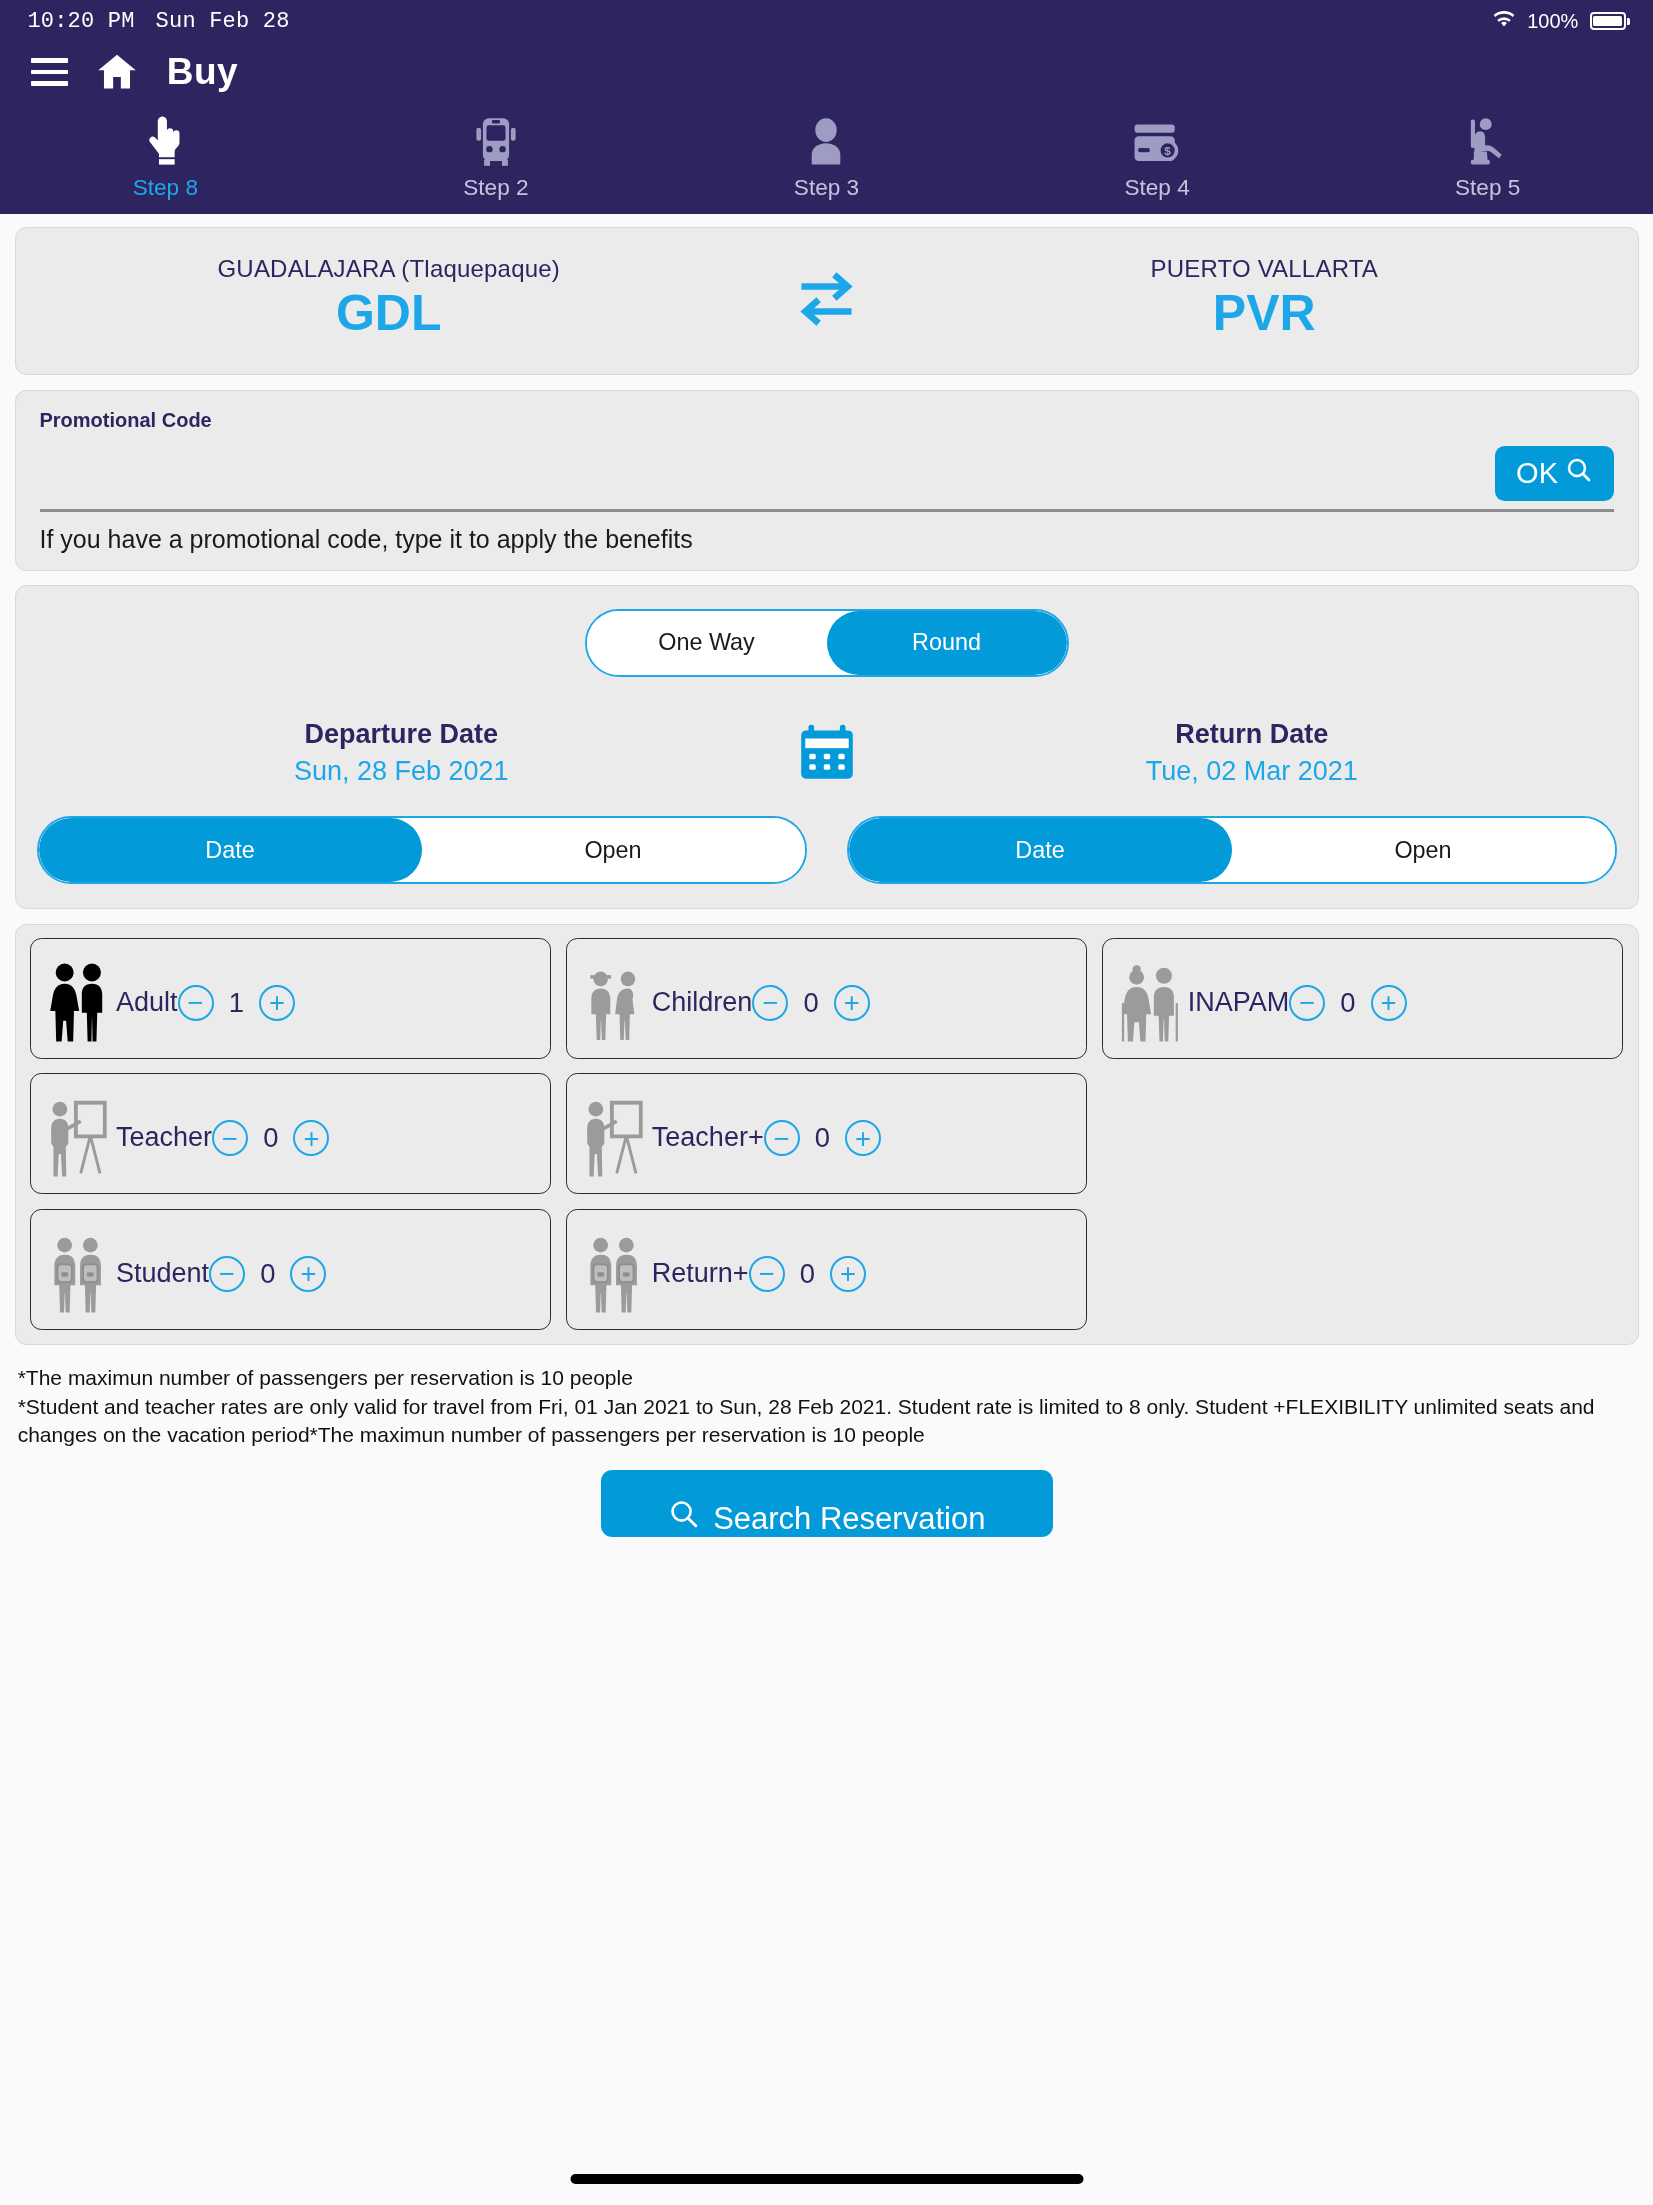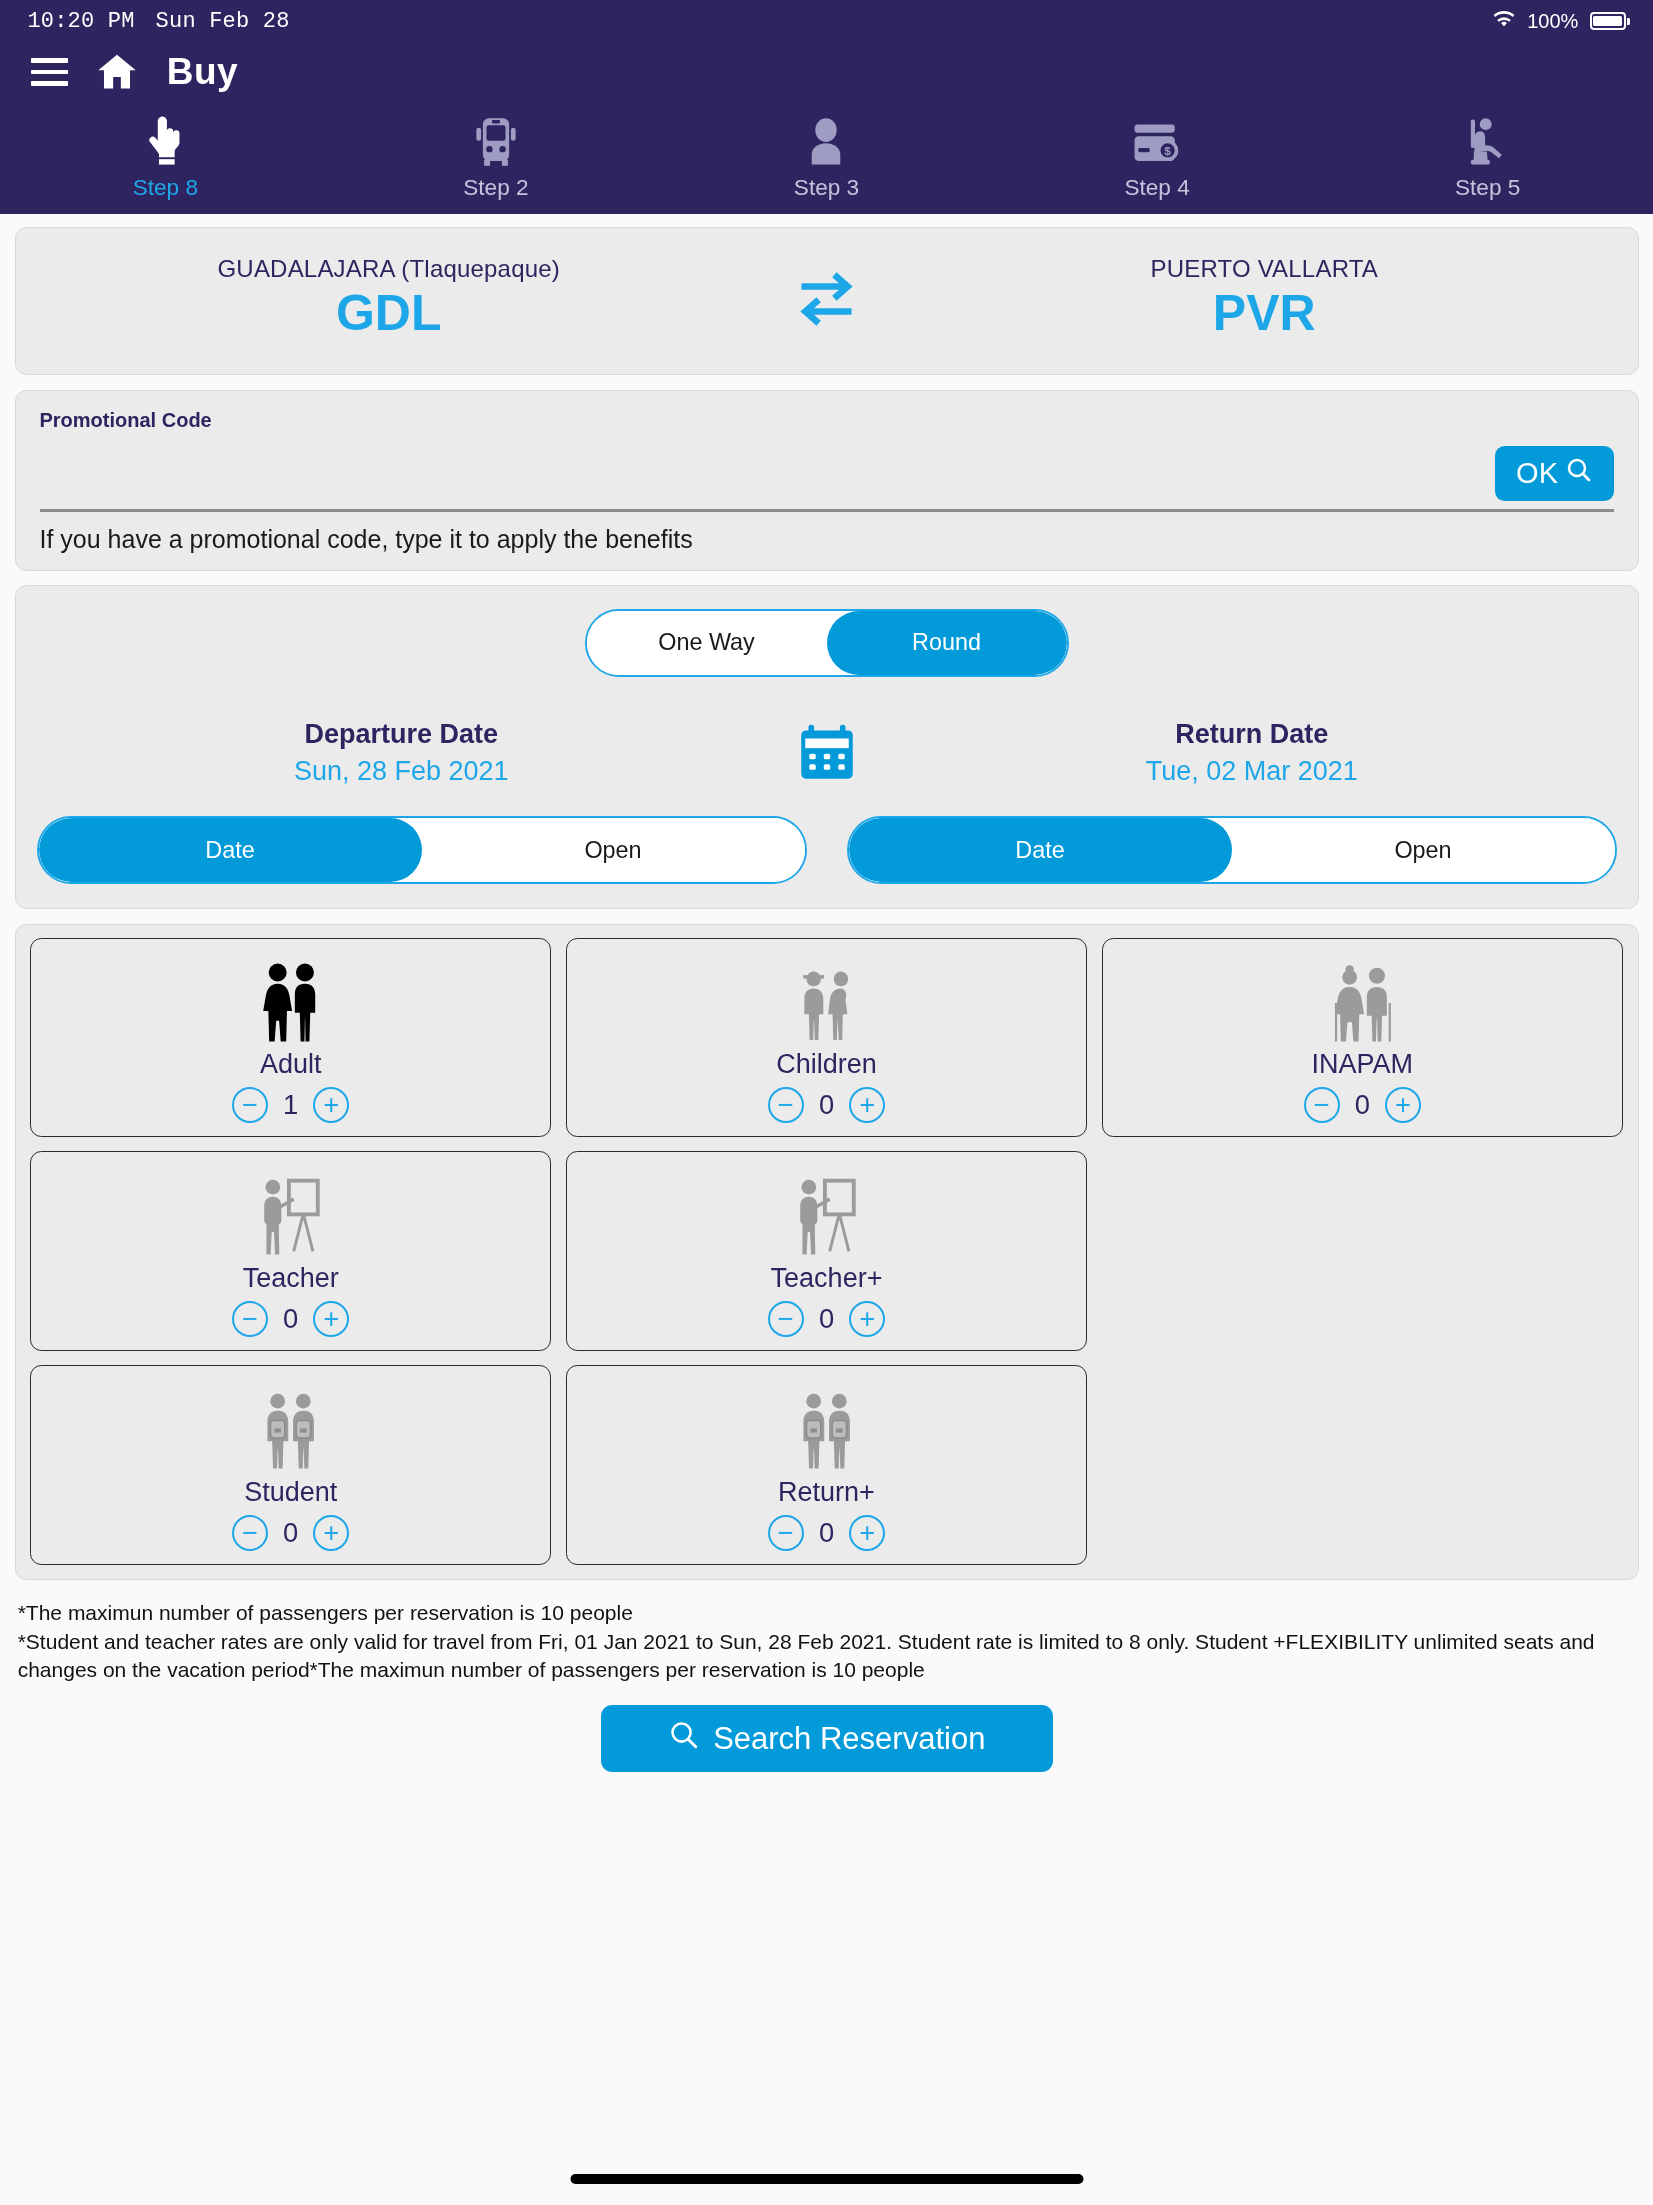--- a/index.html
+++ b/index.html
@@ -103,41 +103,41 @@
 
   .date-modes { display:flex; gap:40px; }
   .date-modes .toggle { flex:1; }
 
   
   .pax-panel { padding:13px 14.5px 14.5px; }
   .pax-grid { display:flex; flex-wrap:wrap; gap:14.5px; }
   .pax-card {
     width:calc((100% - 29px)/3);
     background:#ebebeb; border:1.6px solid #2b2b2b; border-radius:11.3px;
-    display:flex; flex-direction:column; align-items:center;
+    display:flex; flex-direction:row; align-items:center;
     padding:16px 8px 13px; cursor:pointer;
   }
   .pax-ico { height:90px; display:flex; align-items:flex-end; justify-content:center; }
   .pax-label { color:#2e2560; font-size:27px; margin-top:4.8px; }
   .stepper { display:flex; align-items:center; gap:13px; margin-top:6.5px; }
   .circ-btn {
     width:36px; height:36px; border:2.4px solid #1ea7e8; border-radius:50%;
     display:flex; align-items:center; justify-content:center;
     color:#1ea7e8; font-size:27.4px; line-height:1; background:transparent;
     cursor:pointer; font-family:inherit; padding:0;
   }
   .pax-count { color:#2e2560; font-size:27.4px; min-width:19.4px; text-align:center; }
 
   
   .notes { font-size:21px; color:#111; line-height:1.35; padding:4.8px 3.2px 0; }
   .cta-wrap { display:flex; justify-content:center; padding:21px 0 0; }
   .cta {
     background:#039ada; color:#fff; border:none; border-radius:11.3px;
     height:67px; width:452px; font-size:31px; font-family:inherit;
-    display:flex; align-items:center; justify-content:center; gap:14.5px; cursor:pointer;
+    display:flex; align-items:flex-end; justify-content:center; gap:14.5px; cursor:pointer;
   }
 
   
   .home-bar {
     position:absolute; bottom:21px; left:50%; transform:translateX(-50%);
     width:513px; height:9.7px; background:#000; border-radius:6.5px;
   }
 </style>
 </head>
 <body>

